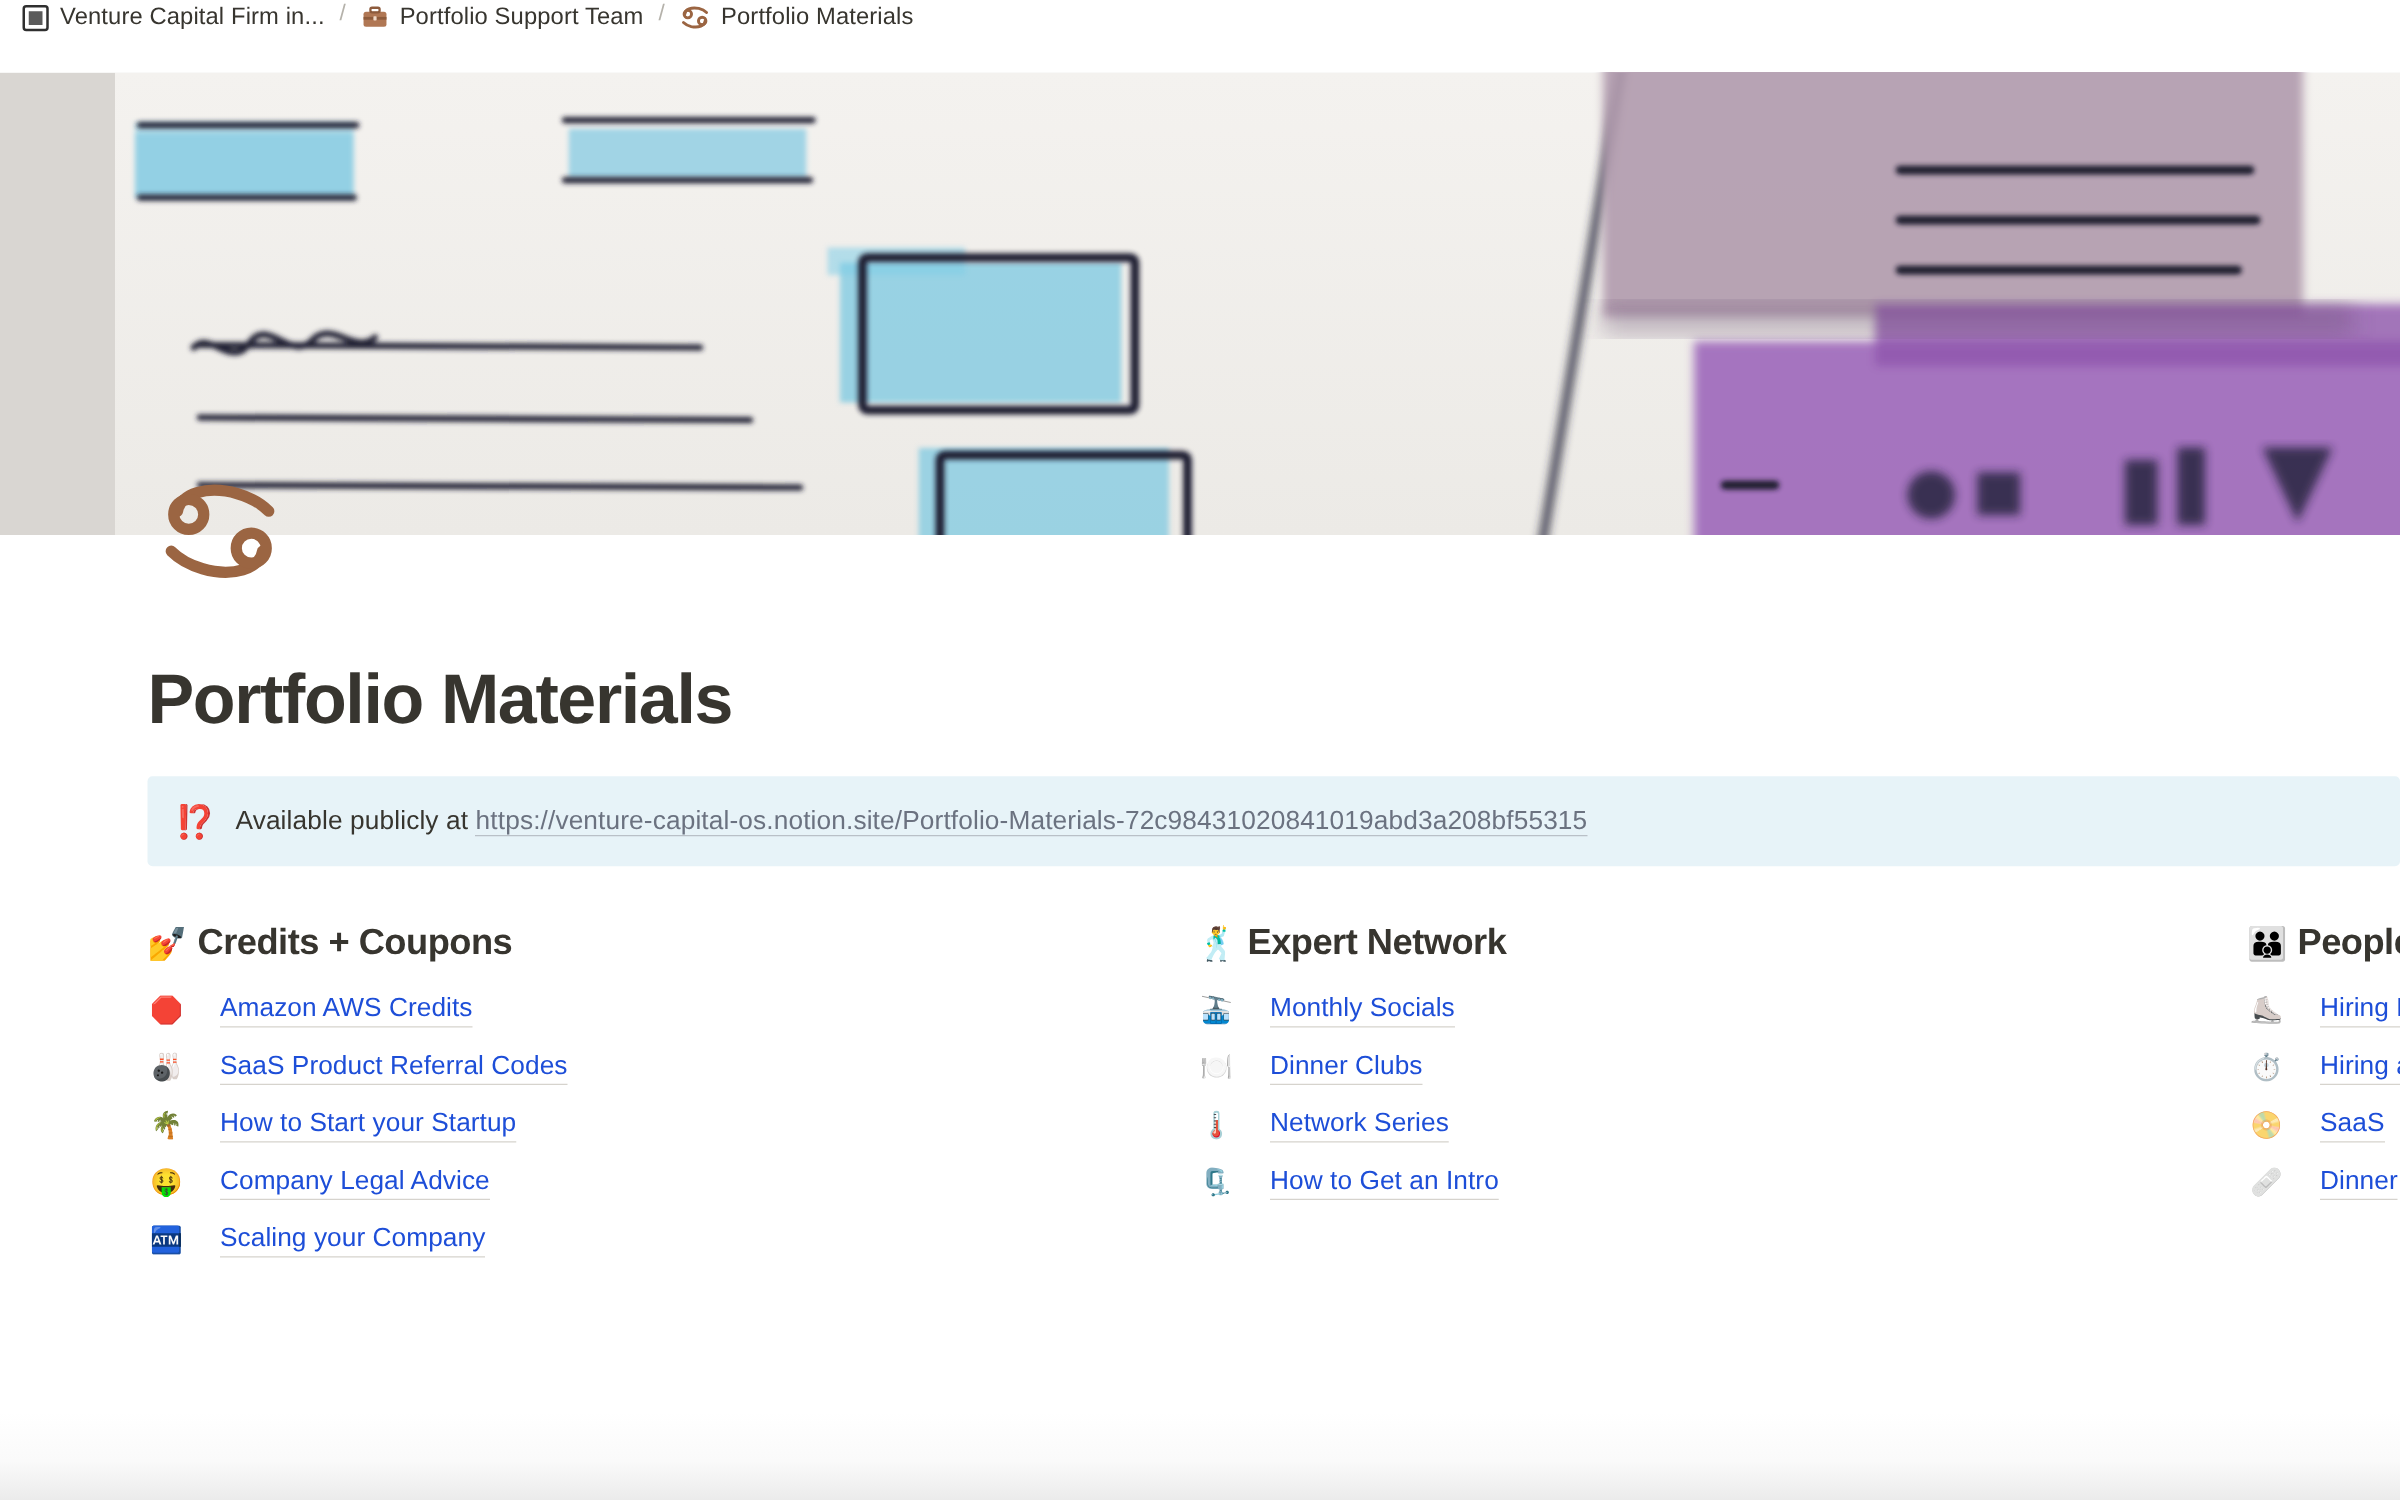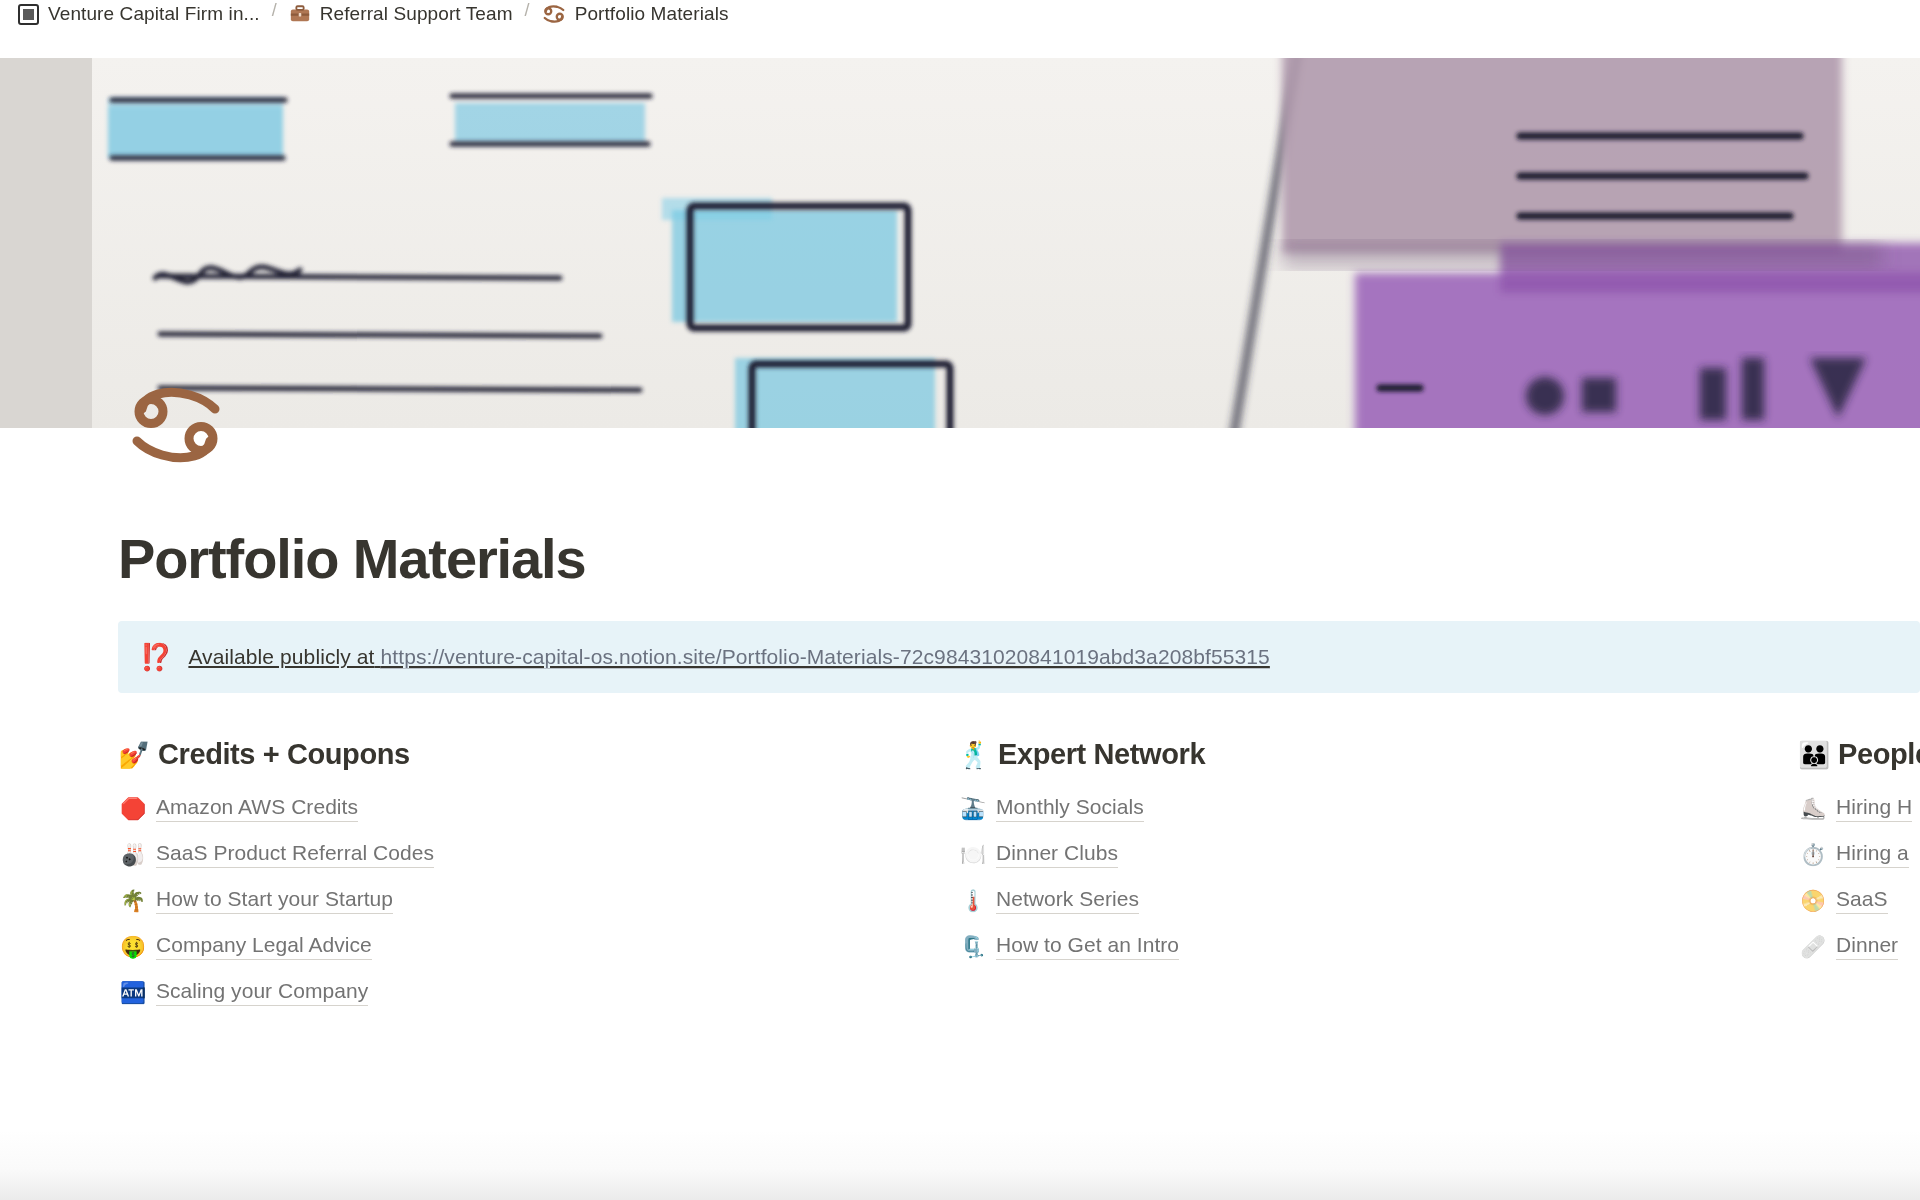--- a/index.html
+++ b/index.html
@@ -123,21 +123,20 @@
   }
   .callout-emoji {
     font-size: 26px;
     line-height: 1;
     flex: none;
   }
   .callout-text {
     font-size: 21px;
     color: #37352f;
     letter-spacing: 0.1px;
-    text-decoration: underline;
   }
   .callout-link {
     color: #6b7280;
     border-bottom: 1px solid #b9c0c7;
     text-decoration: none;
     cursor: pointer;
   }
 
   
   .columns {
@@ -171,25 +170,26 @@
   }
   .link-row .emoji {
     font-size: 21px;
     line-height: 1;
     width: 26px;
     text-align: center;
     flex: none;
   }
   .link-row .link-text {
     font-size: 21px;
-    color: #737373;
+    color: #1d4ed8;
     border-bottom: 1px solid #d6d3cd;
     padding-bottom: 2px;
     cursor: pointer;
     letter-spacing: 0.05px;
+    margin-left: 20px;
   }
 
   
   .bottom-fade {
     position: absolute;
     left: 0;
     bottom: 0;
     width: 1920px;
     height: 70px;
     background: linear-gradient(to bottom, rgba(255,255,255,0) 0%, rgba(246,246,246,0.55) 55%, rgba(234,234,234,0.95) 100%);
@@ -211,21 +211,21 @@
 
   <div class="crumb">
     <span class="ic-briefcase">
       <svg viewBox="0 0 24 24">
         <rect x="2" y="7" width="20" height="13" rx="2.2" fill="#b07754"></rect>
         <rect x="2" y="11.5" width="20" height="2.4" fill="#8d5b3c"></rect>
         <rect x="8" y="3.5" width="8" height="4" rx="1.4" fill="none" stroke="#8d5b3c" stroke-width="2"></rect>
         <rect x="10.6" y="11" width="2.8" height="3.6" rx="0.6" fill="#f0d9c8"></rect>
       </svg>
     </span>
-    <span class="crumb-label">Referral Support Team</span>
+    <span class="crumb-label">Portfolio Support Team</span>
   </div>
 
   <span class="crumb-sep">/</span>
 
   <div class="crumb">
     <span class="ic-cancer-sm">
       <svg viewBox="0 0 48 44">
         <g fill="none" stroke="#9b6542" stroke-width="4.6" stroke-linecap="round">
           <path d="M8 16 C8 9, 18 5, 30 7.5 C36 9, 40 11.5, 42.5 14"></path>
           <circle cx="12.5" cy="16.5" r="6"></circle>

